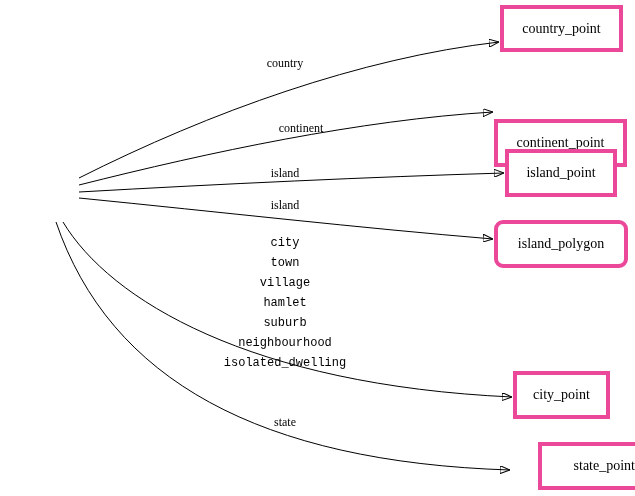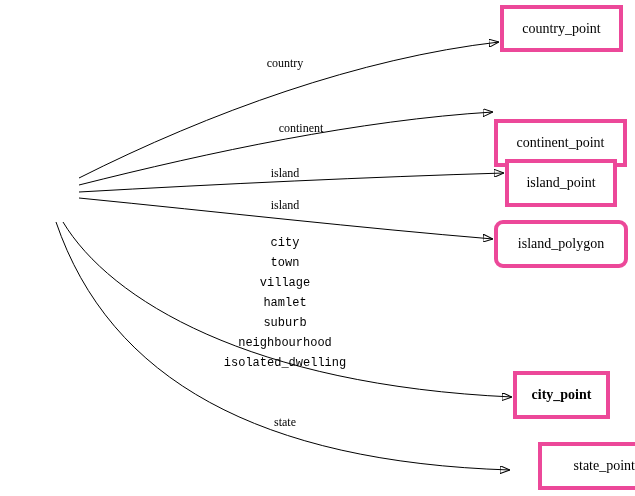--- a/index.html
+++ b/index.html
@@ -73,29 +73,29 @@
 
 
   <div class="node" style="left:500px; top:5px; width:123px; height:47px;">
     <span>country_point</span>
   </div>
 
   <div class="node" style="left:494px; top:77px; width:133px; height:48px;margin-top:42px;">
     <span>continent_point</span>
   </div>
 
-  <div class="node" style="left:505px; top:149px; width:112px; height:48px;margin-top:10px;">
+  <div class="node" style="left:505px; top:149px; width:112px; height:48px;">
     <span>island_point</span>
   </div>
 
   <div class="node" style="left:494px; top:220px; width:134px; height:48px;border-radius:9px;">
     <span>island_polygon</span>
   </div>
 
-  <div class="node" style="left:513px; top:371px; width:97px; height:48px;font-weight:bold;">
+  <div class="node" style="left:513px; top:371px; width:97px; height:48px;">
     <span>city_point</span>
   </div>
 
   <div class="node" style="left:538px; top:442px; width:101px; height:48px;justify-content:flex-end;">
     <span>state_point</span>
   </div>
 
   <div class="edge-label" style="left:285px; top:63px;">country</div>
 
   <div class="edge-label" style="left:285px; top:128px;margin-left:16px;">continent</div>

